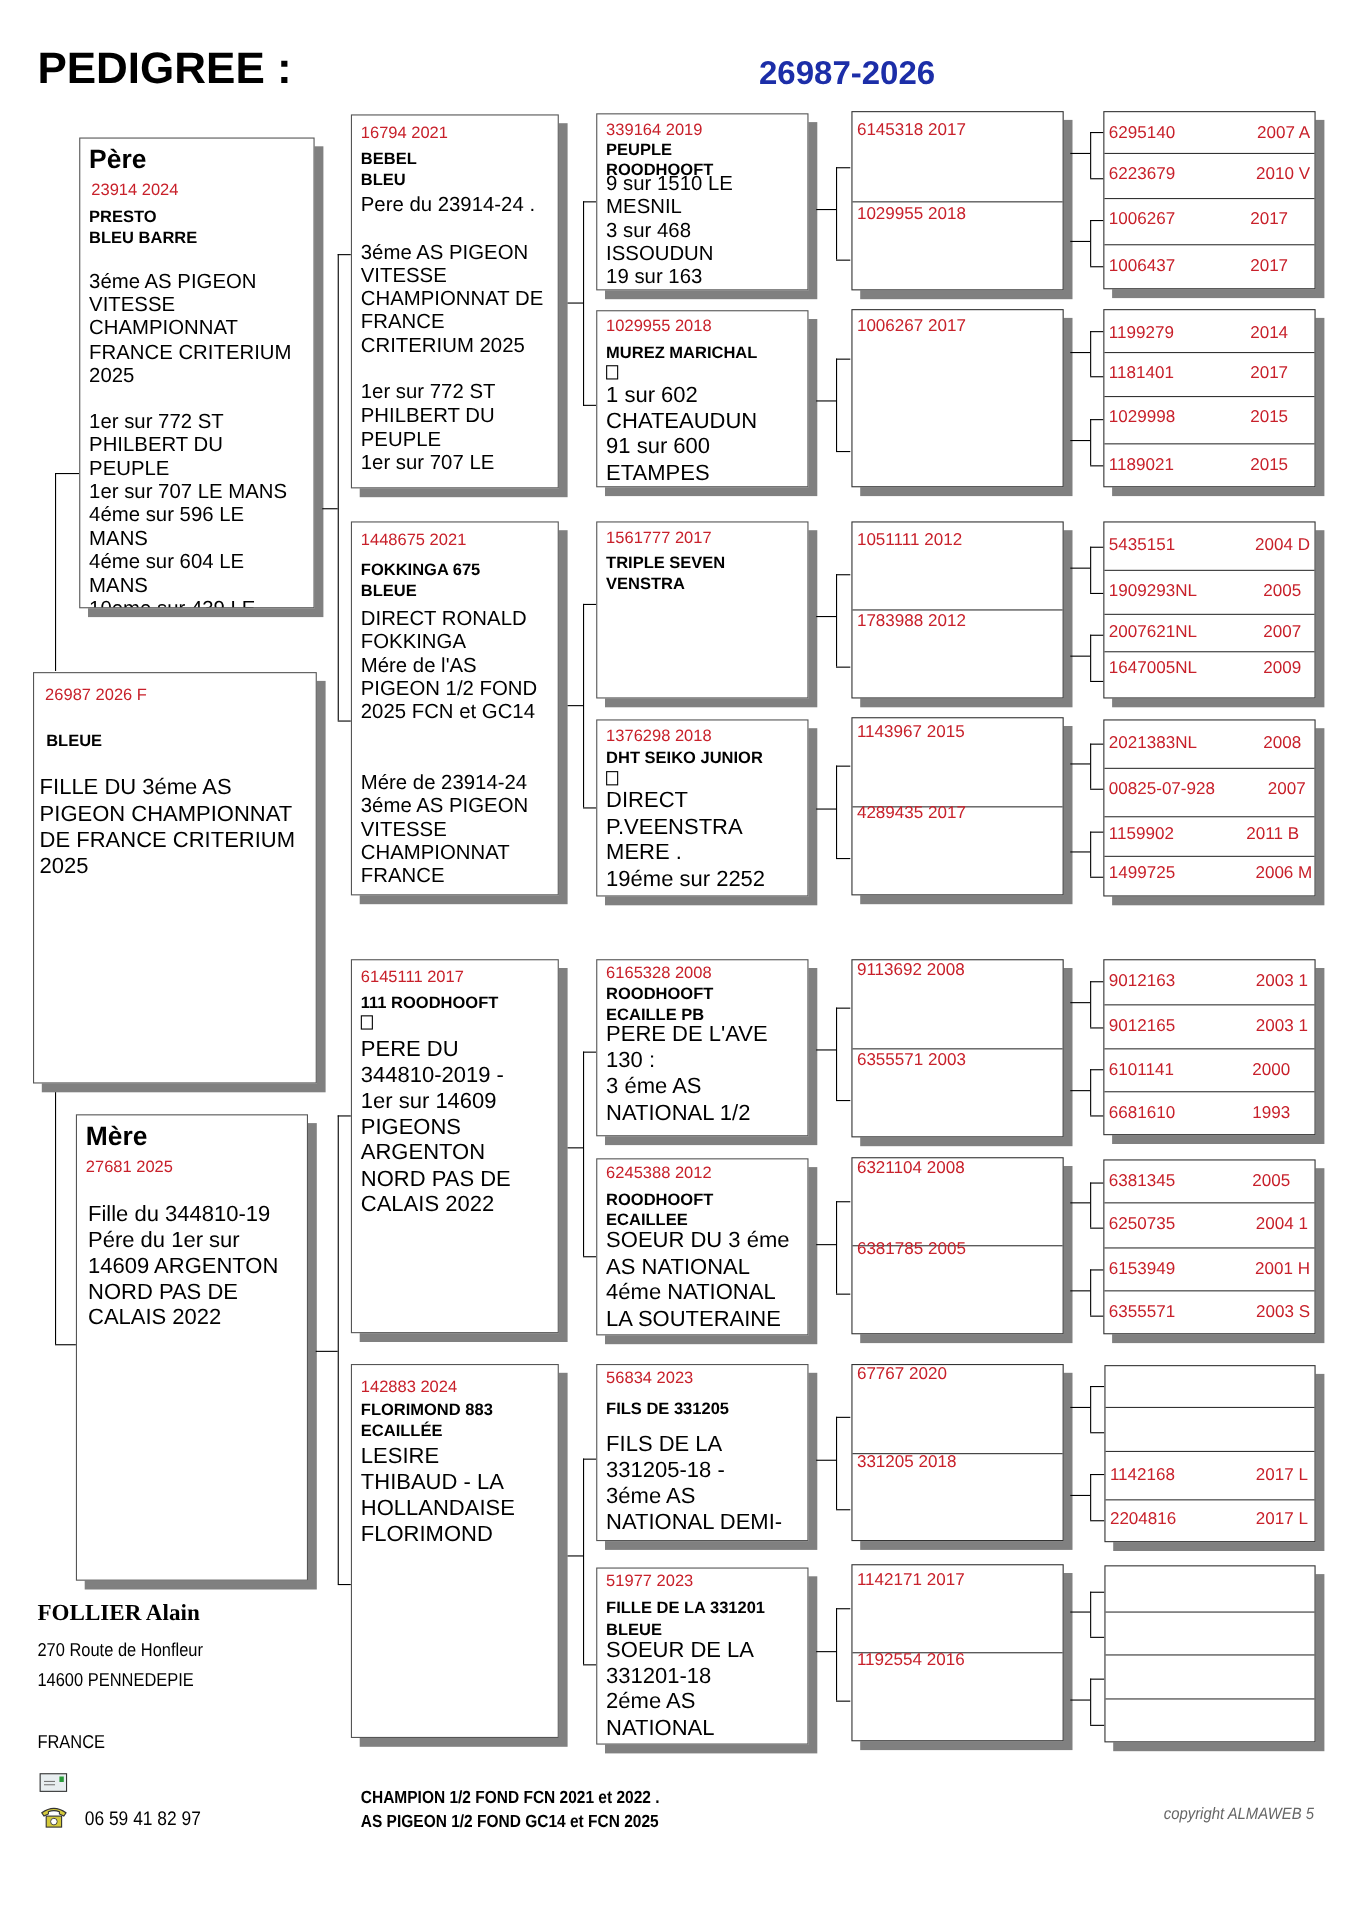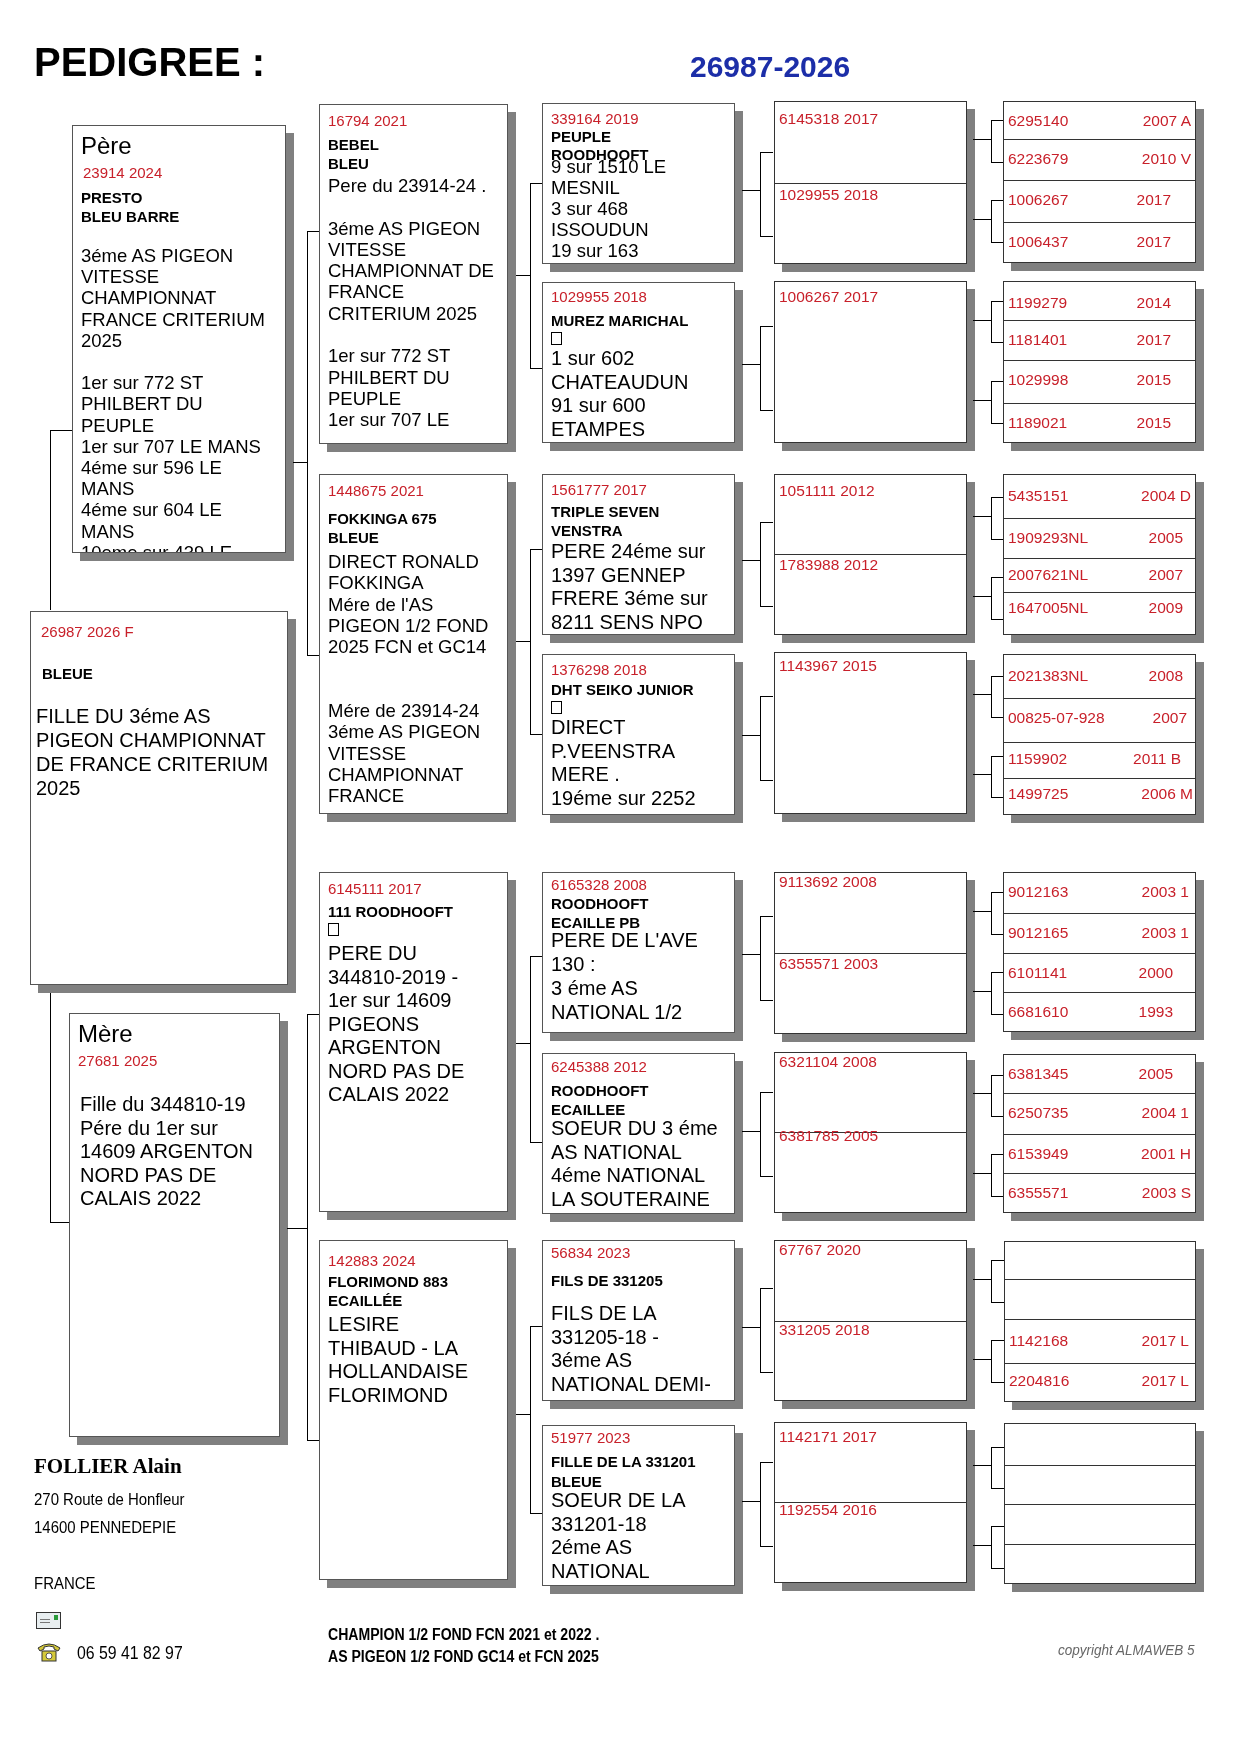--- a/index.html
+++ b/index.html
@@ -6,21 +6,21 @@
   body { width:1241px; height:1754px; position:relative; overflow:hidden;
          font-family:"Liberation Sans", sans-serif; color:#000; }
   .abs { position:absolute; }
   .title { left:34px; top:40px; font-size:40px; font-weight:bold; letter-spacing:0px; }
   .ref-title { left:690px; top:50px; font-size:30px; font-weight:bold; color:#1c2ea8; }
   .box { position:absolute; background:#fff; border:1px solid #555; box-shadow:8px 8px 0 #808080; overflow:hidden; }
   .box .pad { padding:6px 8px 0 8px; }
   .ring { color:#c8202a; font-size:15px; line-height:19px; }
   .name { font-weight:bold; font-size:15px; line-height:19px; }
   .info { font-size:19px; line-height:21.5px; white-space:pre-line; }
-  .heading { font-weight:normal; font-size:24px; line-height:28px; }
+  .heading { font-weight:bold; font-size:24px; line-height:28px; }
   .sq { display:inline-block; width:9px; height:11px; border:1px solid #000; margin:2px 0; }
   .line { position:absolute; background:#000; }
   .gbox { position:absolute; background:#fff; border:1px solid #333; box-shadow:8px 8px 0 #808080; }
   .gcell { position:absolute; left:0; right:0; border-bottom:1px solid #333; color:#c8202a; font-size:15.5px; }
   .gcell:last-child { border-bottom:none; }
   .gcell .ring-l { position:absolute; left:4px; }
   .ggbox { position:absolute; background:#fff; border:1px solid #333; box-shadow:8px 8px 0 #808080; }
   .ggcell { position:absolute; left:0; right:0; border-bottom:1px solid #333; color:#c8202a; font-size:15.5px; }
   .ggcell .l { position:absolute; left:4px; top:10px; }
   .ggcell .r { position:absolute; right:4px; top:10px; }
@@ -202,24 +202,20 @@
 CHATEAUDUN
 91 sur 600
 ETAMPES</div>
   </div>
 </div>
 <div class="box" style="left:542px;top:474px;width:191px;height:159px;">
   <div class="pad" style="padding-top:5px;">
     <div class="ring">1561777 2017</div>
     <div class="name" style="white-space:pre-line;margin-top:3px;">TRIPLE SEVEN
 VENSTRA</div>
-    <div class="info" style="font-size:20px;line-height:23.5px;">PERE 24éme sur
-1397 GENNEP
-FRERE 3éme sur
-8211 SENS NPO</div>
   </div>
 </div>
 <div class="box" style="left:542px;top:654px;width:191px;height:159px;">
   <div class="pad" style="padding-top:5px;">
     <div class="ring">1376298 2018</div>
     <div class="name" style="margin-top:1px;">DHT SEIKO JUNIOR</div>
     <div style="line-height:11px;"><span class="sq"></span></div>
     <div class="info" style="font-size:20px;line-height:23.5px;">DIRECT
 P.VEENSTRA
 MERE .
@@ -328,20 +324,23 @@
       <span class="ring-l" style="top:7px;">1051111 2012</span>
     </div>
   <div class="gcell" style="top:80px;height:79px;">
       <span class="ring-l" style="top:1px;">1783988 2012</span>
     </div>
 </div>
 <div class="gbox" style="left:774px;top:652px;width:191px;height:160px;">
   <div class="gcell" style="top:0;height:80px;">
       <span class="ring-l" style="top:4px;">1143967 2015</span>
     </div>
+  <div class="gcell" style="top:81px;height:79px;">
+      <span class="ring-l" style="top:-3px;">4289435 2017</span>
+    </div>
 </div>
 <div class="gbox" style="left:774px;top:872px;width:191px;height:160px;">
   <div class="gcell" style="top:0;height:80px;">
       <span class="ring-l" style="top:0px;">9113692 2008</span>
     </div>
   <div class="gcell" style="top:81px;height:79px;">
       <span class="ring-l" style="top:1px;">6355571 2003</span>
     </div>
 </div>
 <div class="gbox" style="left:774px;top:1052px;width:191px;height:159px;">

